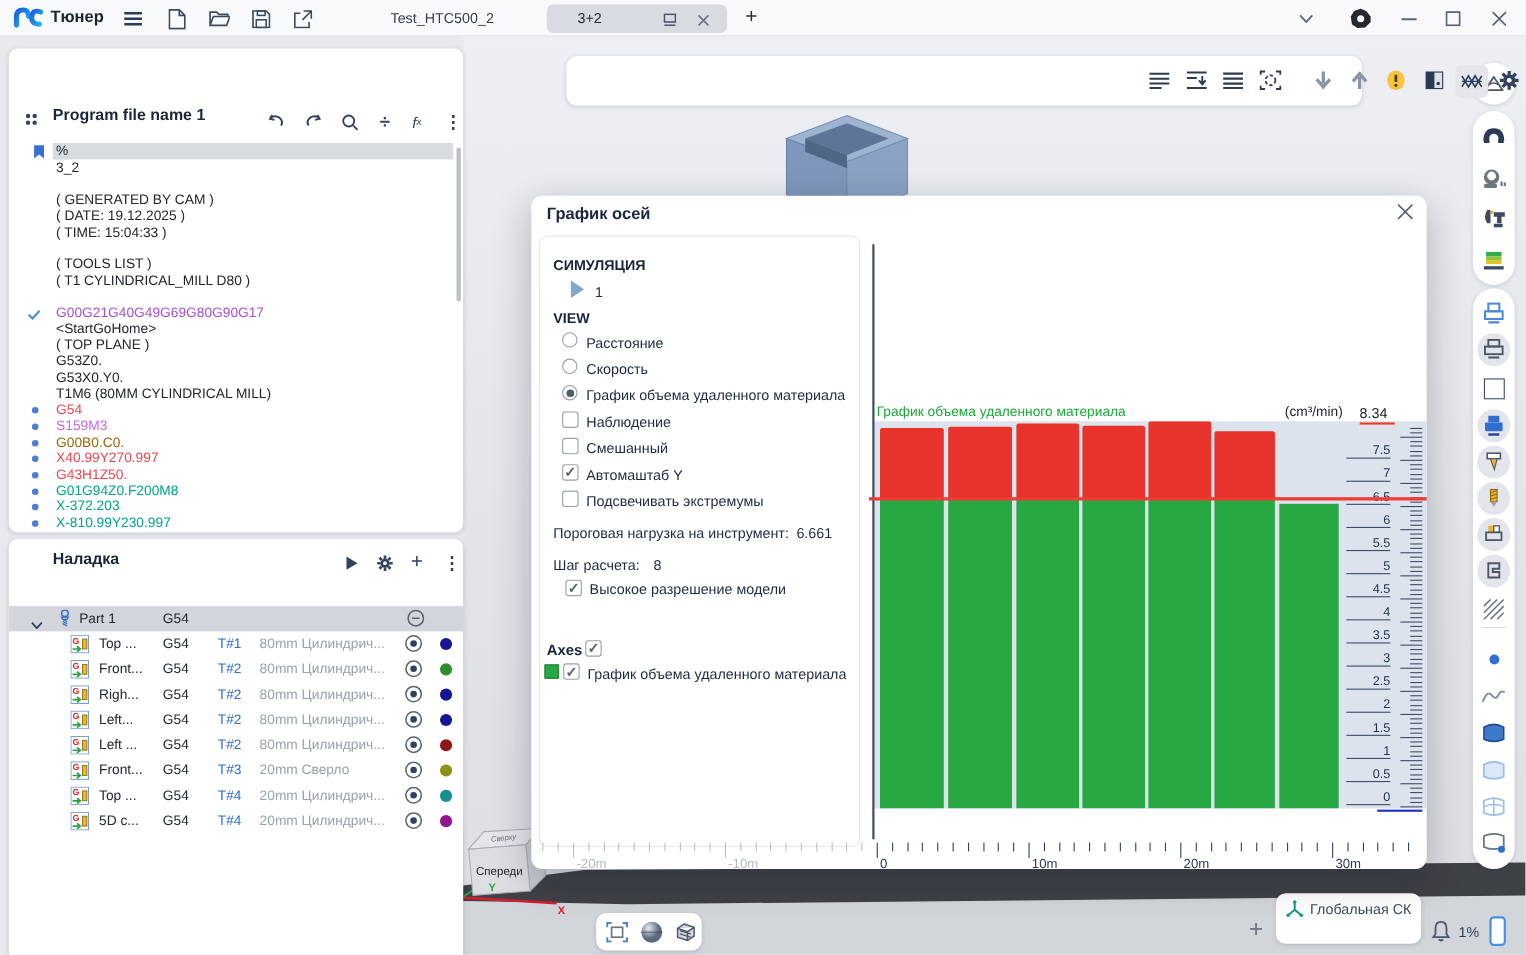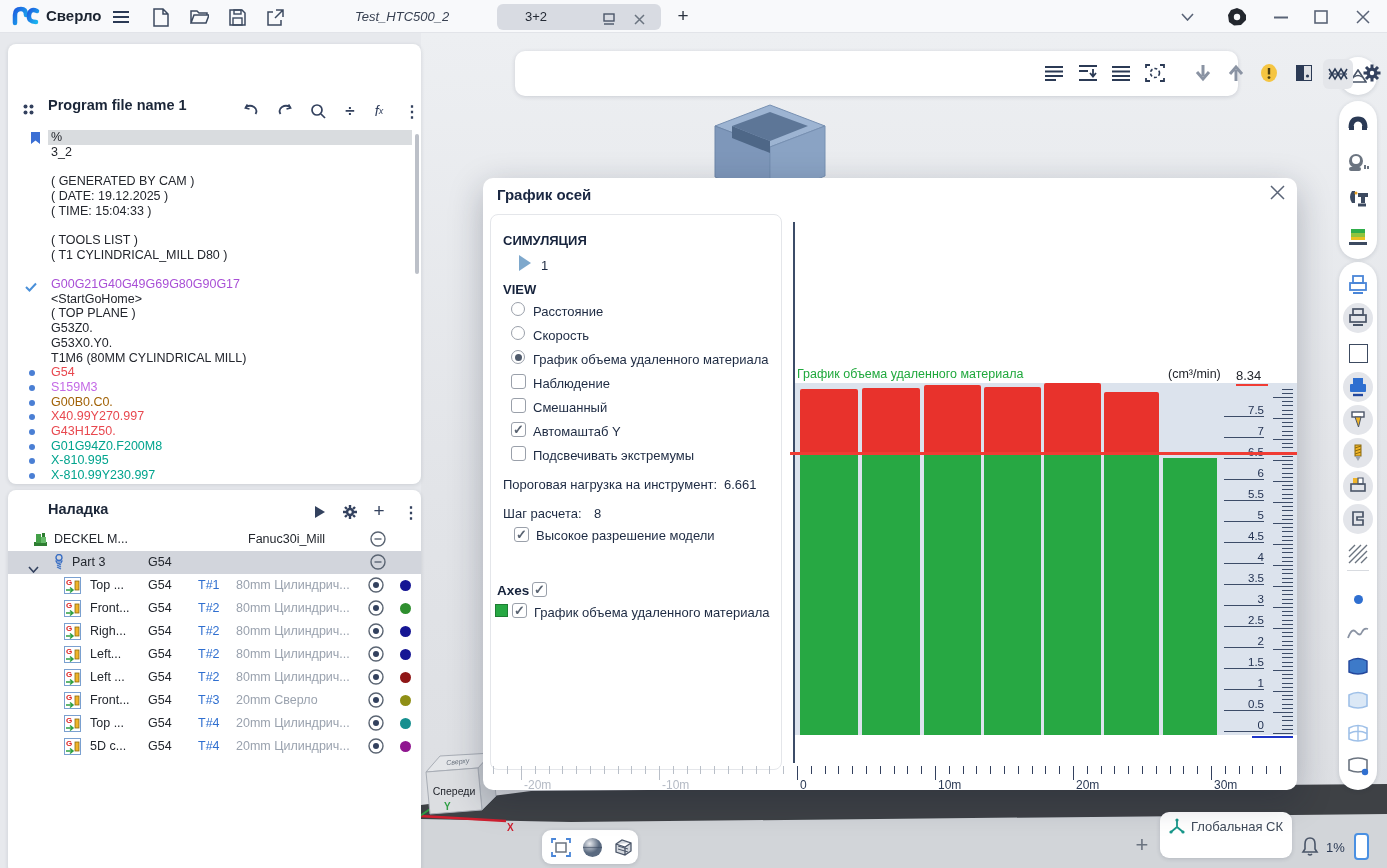--- a/index.html
+++ b/index.html
@@ -50,21 +50,21 @@
         <defs>
             <linearGradient id="lg" x1="0" y1="0" x2="1" y2="1">
               <stop offset="0" stop-color="#1e5fe0"></stop>
               <stop offset="1" stop-color="#19b5f0"></stop>
             </linearGradient>
           </defs>
         <path d="M3,17 L3,9 Q3,3 9,3 Q14,3 14,9" fill="none" stroke="url(#lg)" stroke-width="4.5" stroke-linecap="round"></path>
         <path d="M25,5 Q18,2 17,9 Q16,16 24,16" fill="none" stroke="url(#lg)" stroke-width="4.5" stroke-linecap="round"></path>
       </svg>
     </span>
-    <span class="abs" style="left:46px; top:7px; font-size:15px; font-weight:bold; color:#1c2430;">Сверло</span>
+    <span class="abs" style="left:46px; top:7px; font-size:15px; font-weight:bold; color:#1c2430;">Тюнер</span>
     <span class="tb-icon" style="left:110px;">
         <svg width="18" height="14">
           <path d="M1,2 H17 M1,7 H17 M1,12 H17" stroke="#2b3a55" stroke-width="2.2"></path>
         </svg>
       </span>
     <span class="tb-icon" style="left:150px;">
         <svg width="16" height="19">
           <path d="M1,1 H10 L15,6 V18 H1 Z M10,1 V6 H15" fill="none" stroke="#3c4a60" stroke-width="1.5"></path>
         </svg>
       </span>
@@ -79,21 +79,21 @@
           <rect x="4" y="9" width="9" height="7" fill="none" stroke="#3c4a60" stroke-width="1.4"></rect>
           <rect x="5" y="1" width="7" height="4" fill="none" stroke="#3c4a60" stroke-width="1.4"></rect>
         </svg>
       </span>
     <span class="tb-icon" style="left:264px;">
         <svg width="17" height="17">
           <path d="M6,3 H1 V16 H14 V11" fill="none" stroke="#3c4a60" stroke-width="1.5"></path>
           <path d="M9,1 H16 V8 M16,1 L8,9" fill="none" stroke="#3c4a60" stroke-width="1.5"></path>
         </svg>
       </span>
-    <span class="abs" style="left:355px; top:9px; font-size:13px; color:#384152;font-style:italic;">Test_HTC500_2</span>
+    <span class="abs" style="left:355px; top:9px; font-size:13px; color:#384152;">Test_HTC500_2</span>
     <div class="abs" style="left:497px; top:4px; width:164px; height:26px; background:#d8dbe2; border-radius:6px;">
       <span style="position:absolute; left:28px; top:5px; font-size:13px; color:#242a35;">3+2</span>
       <span class="abs" style="left:106px; top:7px;"><svg width="12" height="12">
             <rect x="1" y="1" width="10" height="7" fill="none" stroke="#4a5568" stroke-width="1.4"></rect>
             <path d="M1,11 H11" stroke="#4a5568" stroke-width="1.4"></path>
           </svg></span>
       <span class="abs" style="left:137px; top:7px;"><svg width="11" height="11">
             <path d="M1,1 L10,10 M10,1 L1,10" stroke="#6b7480" stroke-width="1.5"></path>
           </svg></span>
     </div>
@@ -251,21 +251,21 @@
         <div style="position: absolute; left: 43px; top: 255.9px; font-size: 12.5px; white-space: pre; color: rgb(196, 106, 230);">S159M3</div>
         <div style="position: absolute; left: 21px; top: 260.9px; width: 6px; height: 6px; border-radius: 50%; background: rgb(74, 127, 212);"></div>
         <div style="position: absolute; left: 43px; top: 270.6px; font-size: 12.5px; white-space: pre; color: #a16207;">G00B0.C0.</div>
         <div style="position: absolute; left: 21px; top: 275.6px; width: 6px; height: 6px; border-radius: 50%; background: rgb(74, 127, 212);"></div>
         <div style="position: absolute; left: 43px; top: 285.3px; font-size: 12.5px; white-space: pre; color: rgb(232, 72, 79);">X40.99Y270.997</div>
         <div style="position: absolute; left: 21px; top: 290.3px; width: 6px; height: 6px; border-radius: 50%; background: rgb(74, 127, 212);"></div>
         <div style="position: absolute; left: 43px; top: 300px; font-size: 12.5px; white-space: pre; color: rgb(232, 72, 79);">G43H1Z50.</div>
         <div style="position: absolute; left: 21px; top: 305px; width: 6px; height: 6px; border-radius: 50%; background: rgb(74, 127, 212);"></div>
         <div style="position: absolute; left: 43px; top: 314.7px; font-size: 12.5px; white-space: pre; color: rgb(2, 164, 142);">G01G94Z0.F200M8</div>
         <div style="position: absolute; left: 21px; top: 319.7px; width: 6px; height: 6px; border-radius: 50%; background: rgb(74, 127, 212);"></div>
-        <div style="position: absolute; left: 43px; top: 329.4px; font-size: 12.5px; white-space: pre; color: rgb(2, 164, 142);">X-810.995</div>
+        <div style="position: absolute; left: 43px; top: 329.4px; font-size: 12.5px; white-space: pre; color: rgb(2, 164, 142);">X-372.203</div>
         <div style="position: absolute; left: 21px; top: 334.4px; width: 6px; height: 6px; border-radius: 50%; background: rgb(74, 127, 212);"></div>
         <div style="position: absolute; left: 43px; top: 344.1px; font-size: 12.5px; white-space: pre; color: rgb(2, 164, 142);">X-810.99Y230.997</div>
         <div style="position: absolute; left: 21px; top: 349.1px; width: 6px; height: 6px; border-radius: 50%; background: rgb(74, 127, 212);"></div>
         <div style="position: absolute; left: 43px; top: 358.8px; font-size: 12.5px; white-space: pre; color: rgb(2, 164, 142);">X40.99</div>
       </div>
     <span class="abs" style="left:407px; top:90px; width:4px; height:140px; background:#bcc0c8; border-radius:2px;"></span>
   </div>
 
   <div class="panel" style="left:8px; top:490px; width:413px; height:384px; overflow:hidden;">
 
@@ -280,43 +280,29 @@
           <g stroke="#33415e" stroke-width="2.4">
             <path d="M8,1 V4 M8,12 V15 M1,8 H4 M12,8 H15 M3,3 L5,5 M11,11 L13,13 M13,3 L11,5 M5,11 L3,13"></path>
           </g>
           <circle cx="8" cy="8" r="4.2" fill="#33415e"></circle>
           <circle cx="8" cy="8" r="1.7" fill="#fff"></circle>
         </svg>
       </span>
     <span class="hicon" style="left:359px; top:9px; font-size:19px; font-weight:400;">+</span>
     <span class="hicon" style="left:391px; top:10px; font-size:16px; font-weight:bold;">⋮</span>
     <div class="abs" id="setup-rows" style="left:0; top:38px; width:413px; height:346px;">
-        <div style="position: absolute; left: 0px; top: 0px; width: 413px; height: 23px;">
-          <div style="position: absolute; left: 24px; top: 3px;"><svg width="17" height="17">
-              <rect x="2" y="11" width="13" height="4" fill="#2e7d32"></rect>
-              <rect x="4" y="3" width="5" height="9" fill="#43a047"></rect>
-              <rect x="9" y="6" width="5" height="6" fill="#66bb6a"></rect>
-              <rect x="10" y="2" width="3" height="4" fill="#2e7d32"></rect>
-            </svg></div>
-          <div style="position: absolute; left: 46px; top: 4px; font-size: 12.5px; color: rgb(35, 39, 46);">DECKEL M...</div>
-          <div style="position: absolute; left: 240px; top: 4px; font-size: 12.5px; color: rgb(35, 39, 46);">Fanuc30i_Mill</div>
-          <div style="position: absolute; left: 362px; top: 3px;"><svg width="16" height="16">
-              <circle cx="8" cy="8" r="7" fill="none" stroke="#5a6472" stroke-width="1.4"></circle>
-              <path d="M4.5,8 H11.5" stroke="#5a6472" stroke-width="1.4"></path>
-            </svg></div>
-        </div>
         <div style="position: absolute; left: 0px; top: 23px; width: 413px; height: 23px; background: rgb(210, 213, 220);">
           <div style="position: absolute; left: 20px; top: 8px;"><svg width="11" height="7">
               <path d="M1,1 L5.5,6 L10,1" fill="none" stroke="#33415e" stroke-width="1.6"></path>
             </svg></div>
           <div style="position: absolute; left: 44px; top: 3px;"><svg width="14" height="16">
               <circle cx="7" cy="3.5" r="3" fill="none" stroke="#3a6fc4" stroke-width="1.4"></circle>
               <path d="M4,7 H10 L9,9 H5 Z M5,9 L9,11 M5,11 L9,13 M5,13 L9,15" stroke="#3a6fc4" stroke-width="1.2" fill="none"></path>
             </svg></div>
-          <div style="position: absolute; left: 64px; top: 4px; font-size: 12.5px; color: rgb(35, 39, 46);">Part 3</div>
+          <div style="position: absolute; left: 64px; top: 4px; font-size: 12.5px; color: rgb(35, 39, 46);">Part 1</div>
           <div style="position: absolute; left: 140px; top: 4px; font-size: 12.5px; color: rgb(35, 39, 46);">G54</div>
           <div style="position: absolute; left: 362px; top: 3px;"><svg width="16" height="16">
               <circle cx="8" cy="8" r="7" fill="none" stroke="#5a6472" stroke-width="1.4"></circle>
               <path d="M4.5,8 H11.5" stroke="#5a6472" stroke-width="1.4"></path>
             </svg></div>
         </div>
         <div style="position: absolute; left: 0px; top: 46px; width: 413px; height: 23px;">
           <div style="position: absolute; left: 56px; top: 3px;"><svg width="17" height="17">
               <rect x="0.5" y="0.5" width="16" height="16" fill="#fff" stroke="#7aa0d0"></rect>
               <text x="2" y="8" font-size="8" font-weight="bold" fill="#d22">G</text>

